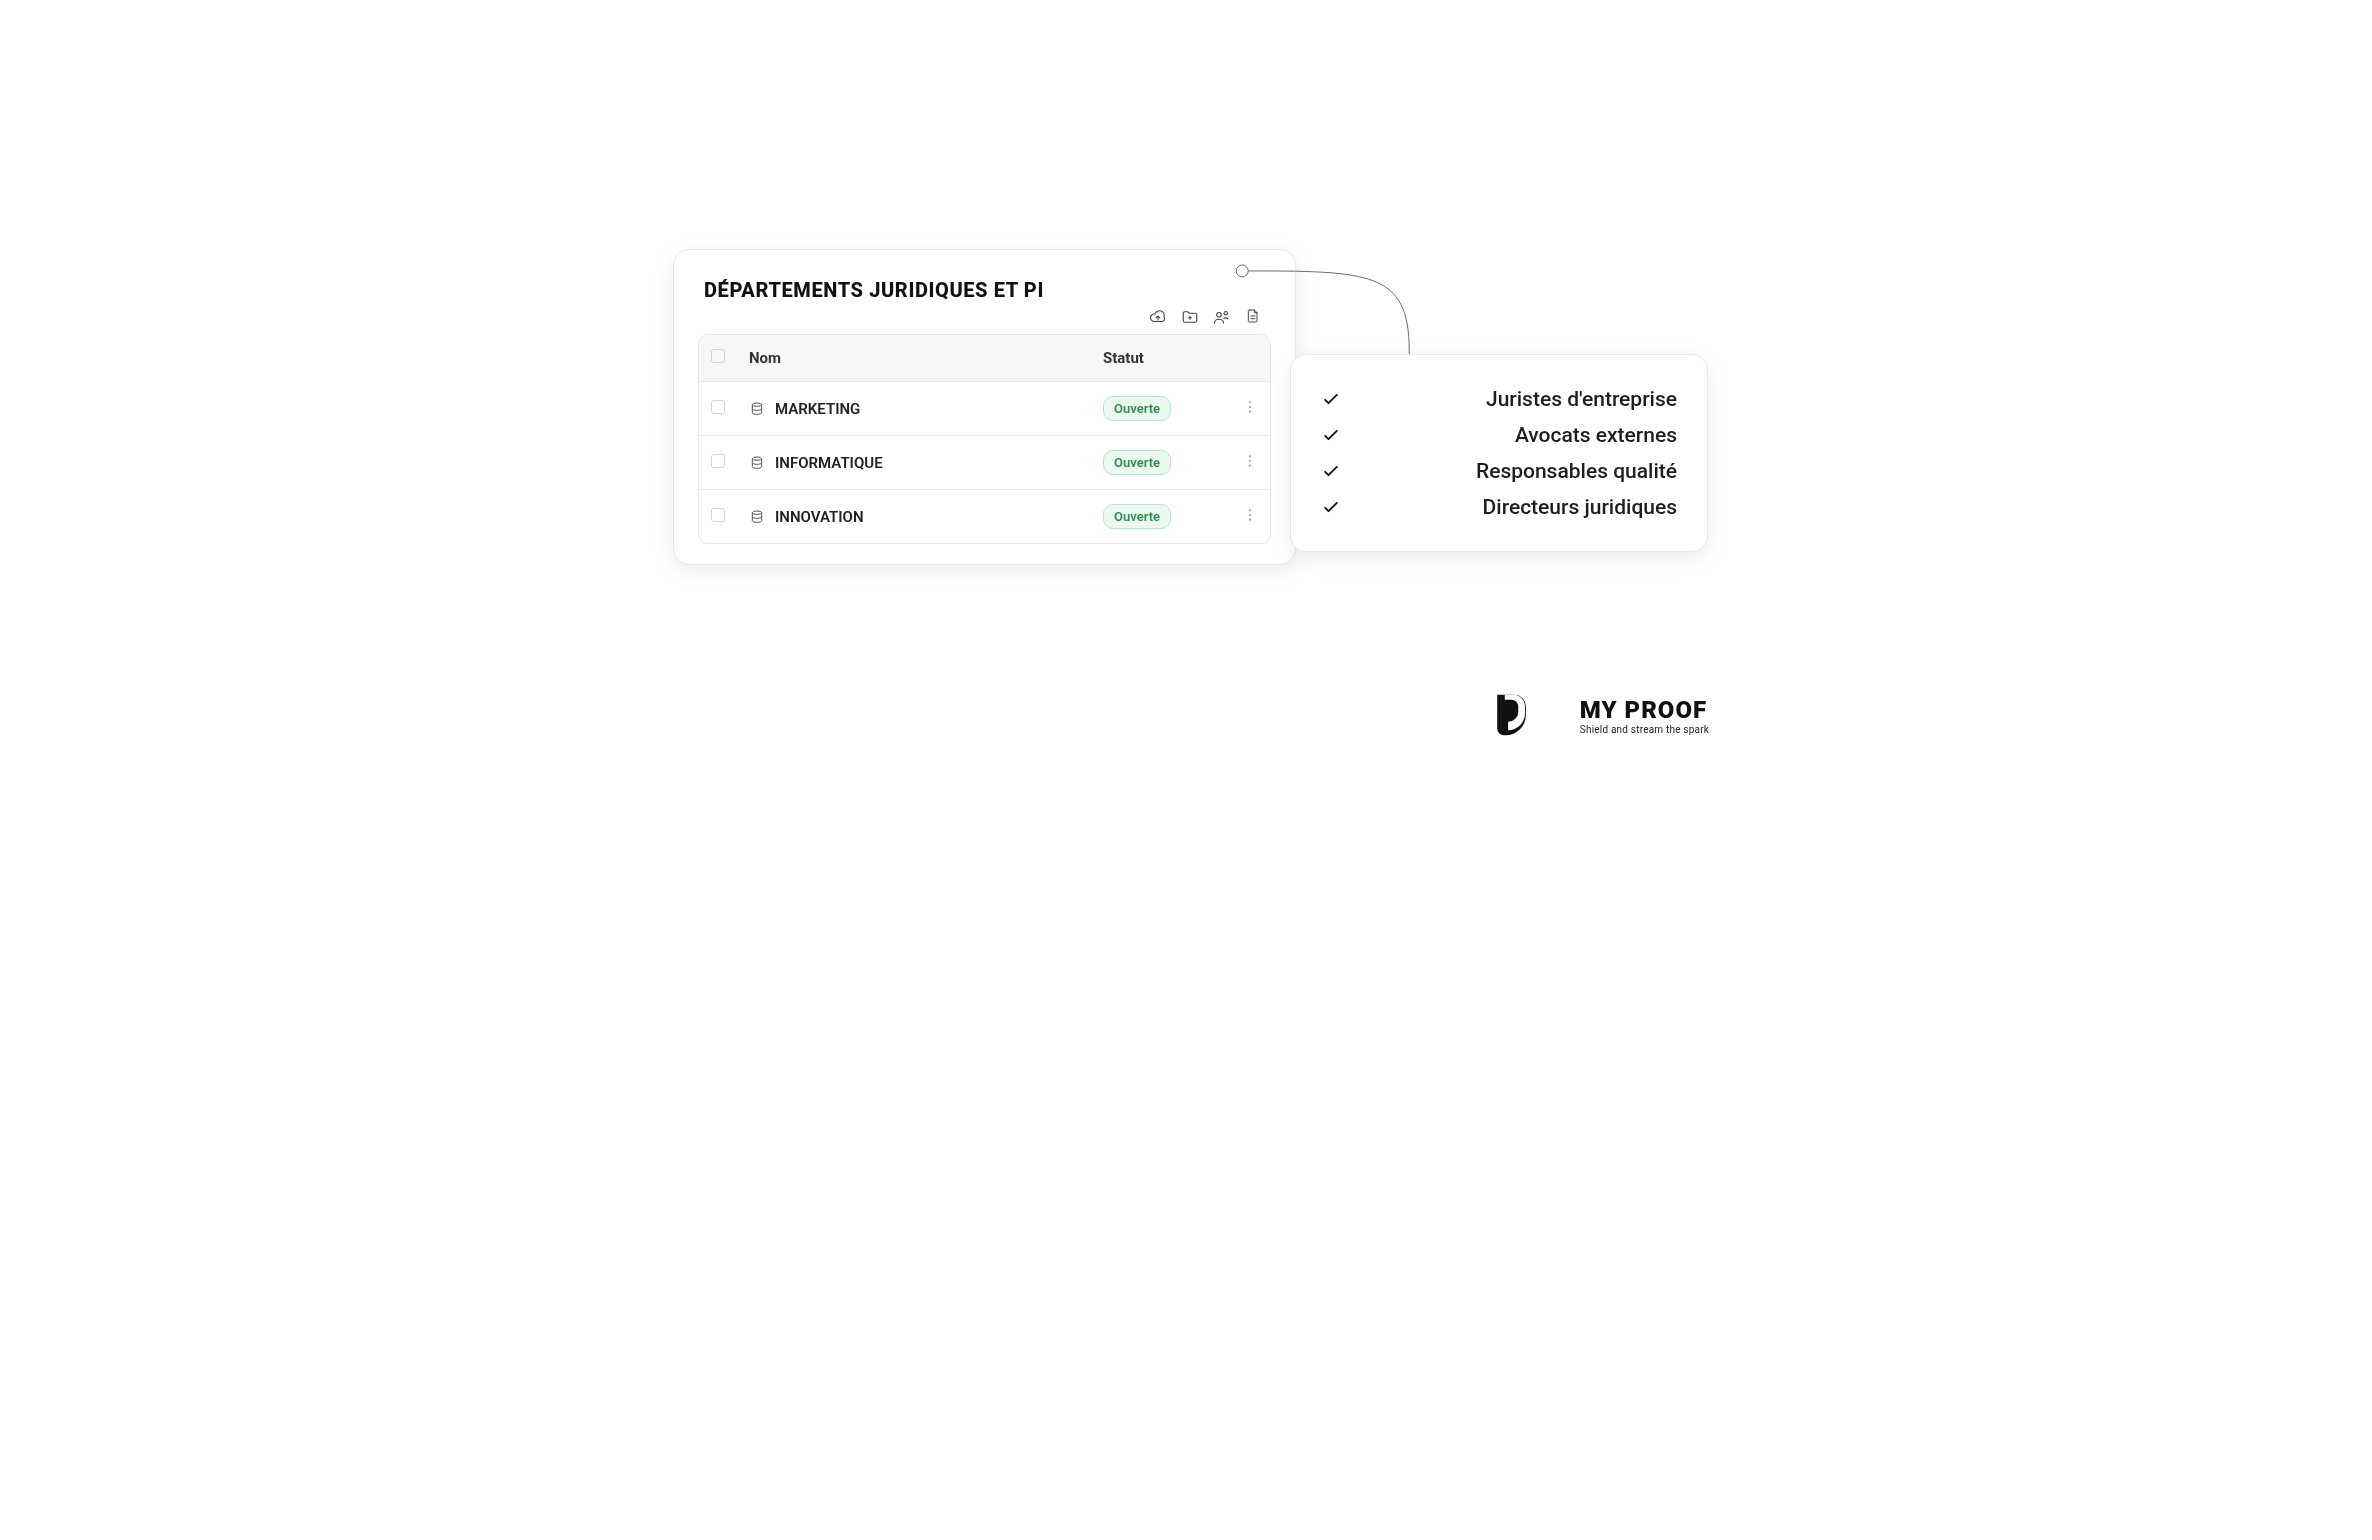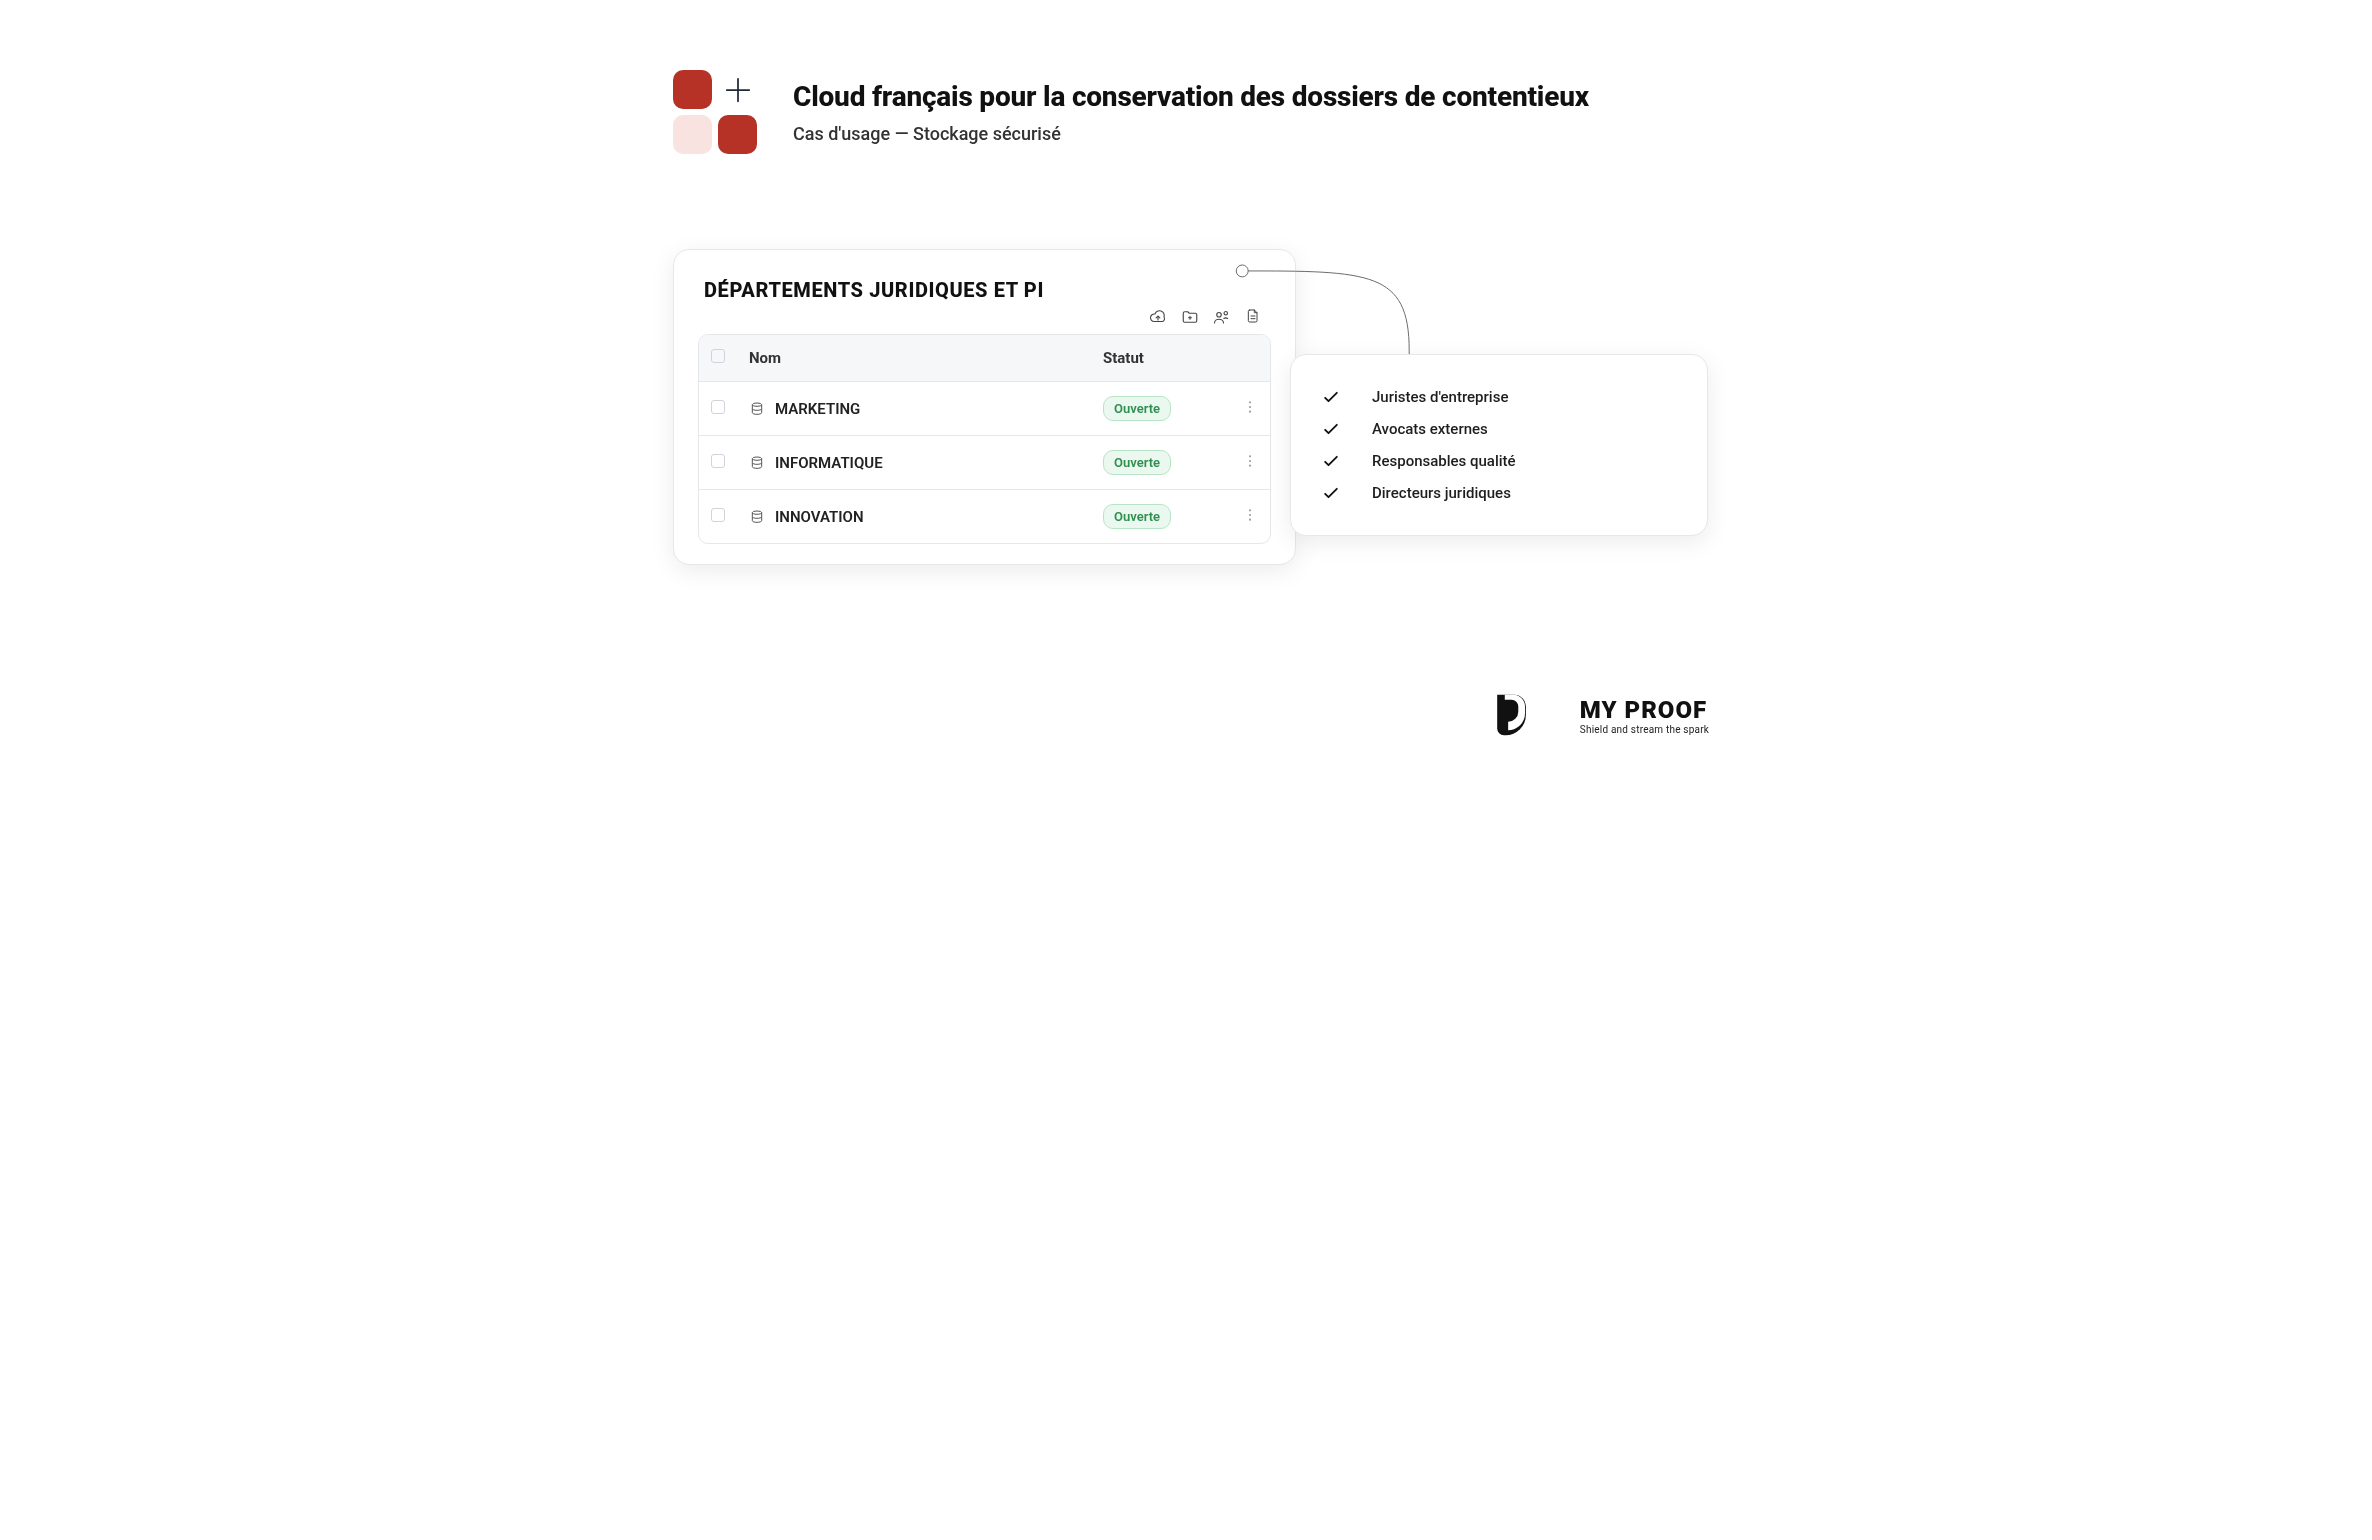--- a/index.html
+++ b/index.html
@@ -159,25 +159,26 @@
   
   .panel-right {
     left: 697px;
     top: 354px;
     width: 418px;
     padding: 26px 30px;
   }
   .audience-item {
     display: flex;
     align-items: center;
-    gap: 31px;
-    font-size: 15px;
+    gap: 20px;
+    font-size: 21px;
     font-weight: 500;
     color: #1e1e1e;
     padding: 6px 0;
+    justify-content: space-between;
   }
   .audience-item .check { width: 20px; height: 20px; color: #111; }
 
   
   .brand {
     position: absolute;
     right: 70px;
     bottom: 28px;
     display: flex;
     align-items: center;
@@ -201,36 +202,20 @@
 
   
   .ico, .check, .row-icon { display: inline-block; }
   .row-icon { width: 16px; height: 16px; color: #555; }
 </style>
 </head>
 <body>
 
 <div class="canvas">
 
-  <div class="header">
-    <div class="logo-grid">
-      <div class="sq red"></div>
-      <div class="plus">
-        <svg viewBox="0 0 24 24" width="30" height="30">
-            <path d="M12 3v18M3 12h18" stroke="#1f2937" stroke-width="1.4" stroke-linecap="round" fill="none"></path>
-          </svg>
-      </div>
-      <div class="sq light"></div>
-      <div class="sq red"></div>
-    </div>
-    <div class="titles">
-      <h1>Cloud français pour la conservation des dossiers de contentieux</h1>
-      <h2>Cas d'usage — Stockage sécurisé</h2>
-    </div>
-  </div>
 
   <div class="panel panel-left">
     <div class="panel-title">DÉPARTEMENTS JURIDIQUES ET PI</div>
 
     <div class="actions">
       <span class="ico" title="Téléverser">
         <svg viewBox="0 0 24 24" width="18" height="18" fill="none" stroke="#444" stroke-width="1.5" stroke-linecap="round" stroke-linejoin="round">
           <path d="M7 18a5 5 0 1 1 .9-9.92A6 6 0 0 1 20 12a4 4 0 0 1-2 6H7Z"></path>
           <path d="M12 16v-5"></path>
             <path d="M9.5 13.2 12 10.7l2.5 2.5"></path>

